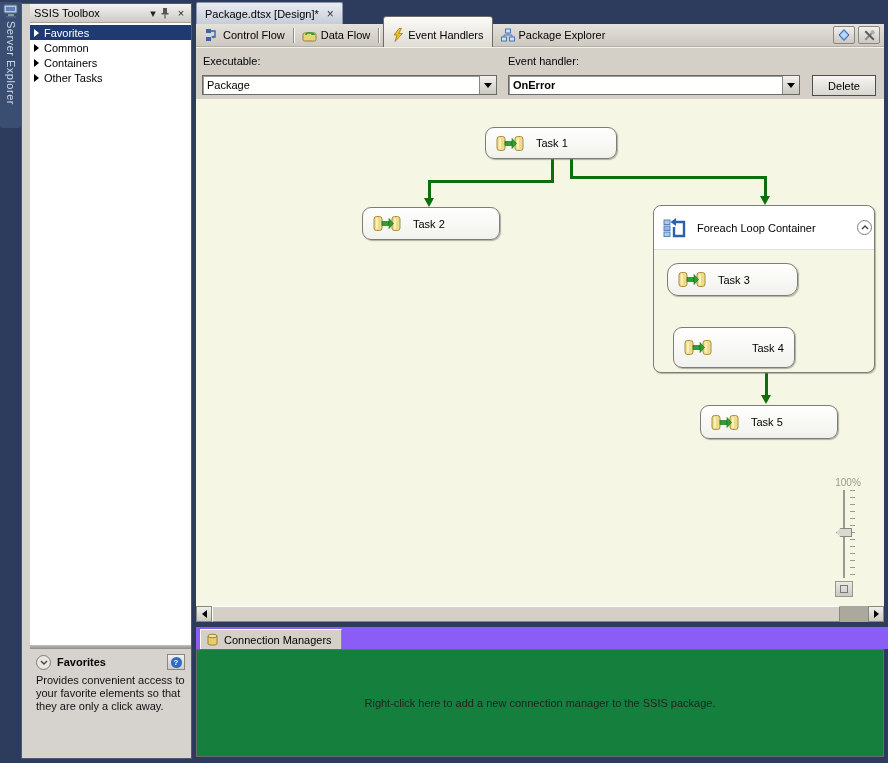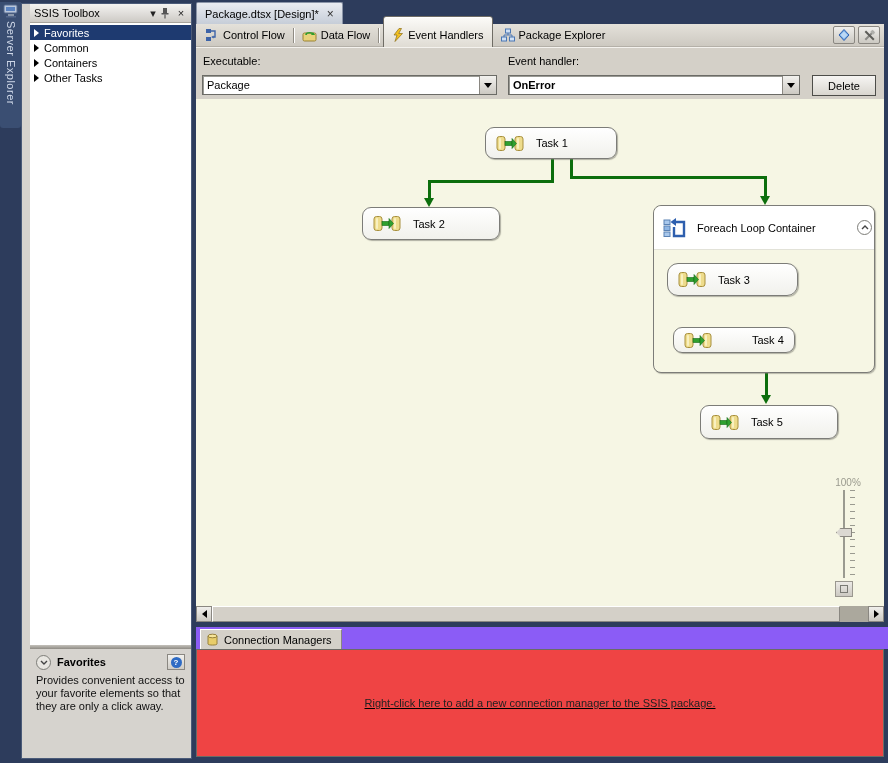--- a/index.html
+++ b/index.html
@@ -112,22 +112,22 @@
   .strack { flex:1; position:relative; }
   .sthumb { position:absolute; left:0; top:0; height:16px; width:628px; background:#d4d0c8;
     border:1px solid #8a8781; border-top-color:#fff; border-left-color:#fff; cursor:pointer; }
 
   
   .cm-splitter { position:absolute; left:0; top:598px; width:688px; height:5px; background:#2d3c5c; }
   .cm-tabrow { position:absolute; left:0; top:603px; width:784px; height:22px; background:#8b5cf6; }
   .cm-tab { position:absolute; left:4px; top:2px; height:20px; display:inline-flex; align-items:center; gap:6px;
     padding:0 9px 0 6px; background:#d4d0c8; border:1px solid #8a8781; border-top-color:#fff; border-left-color:#fff;
     border-bottom:none; cursor:pointer; }
-  .cm-body { position:absolute; left:0; top:625px; width:688px; height:108px; background:#ef4444; border:1px solid #6b6b66;
-    display:flex; align-items:center; justify-content:center;text-decoration:underline; }
+  .cm-body { position:absolute; left:0; top:625px; width:688px; height:108px; background:#15803d; border:1px solid #6b6b66;
+    display:flex; align-items:center; justify-content:center; }
   .cm-body span { font-size:11px; color:#222; }
 
   svg { display:block; }
 </style>
 </head>
 <body>
 
 <div class="app">
 
   <div class="left-strip">
@@ -364,21 +364,21 @@
                 <rect x="3" y="3" width="2" height="11" rx="1" fill="#f8f0c0"></rect>
                 <rect x="19" y="1.5" width="8" height="14" rx="2.5" fill="#eedc8c" stroke="#a8903e"></rect>
                 <rect x="21" y="3" width="2" height="11" rx="1" fill="#f8f0c0"></rect>
                 <rect x="9" y="6.5" width="7" height="4" fill="#2fa02f" stroke="#156915" stroke-width="0.6"></rect>
                 <polygon points="16,3.5 20.5,8.5 16,13.5" fill="#2fa02f" stroke="#156915" stroke-width="0.6"></polygon>
               </svg>
             </span>
             <span class="tlabel">Task 3</span>
           </div>
 
-          <div class="task" style="left:19px; top:121px; width:122px; height:26px;gap:40px;">
+          <div class="task" style="left:19px; top:121px; width:122px; height:41px;gap:40px;">
             <span>
               <svg width="28" height="17" viewBox="0 0 28 17">
                 <rect x="1" y="1.5" width="8" height="14" rx="2.5" fill="#eedc8c" stroke="#a8903e"></rect>
                 <rect x="3" y="3" width="2" height="11" rx="1" fill="#f8f0c0"></rect>
                 <rect x="19" y="1.5" width="8" height="14" rx="2.5" fill="#eedc8c" stroke="#a8903e"></rect>
                 <rect x="21" y="3" width="2" height="11" rx="1" fill="#f8f0c0"></rect>
                 <rect x="9" y="6.5" width="7" height="4" fill="#2fa02f" stroke="#156915" stroke-width="0.6"></rect>
                 <polygon points="16,3.5 20.5,8.5 16,13.5" fill="#2fa02f" stroke="#156915" stroke-width="0.6"></polygon>
               </svg>
             </span>

